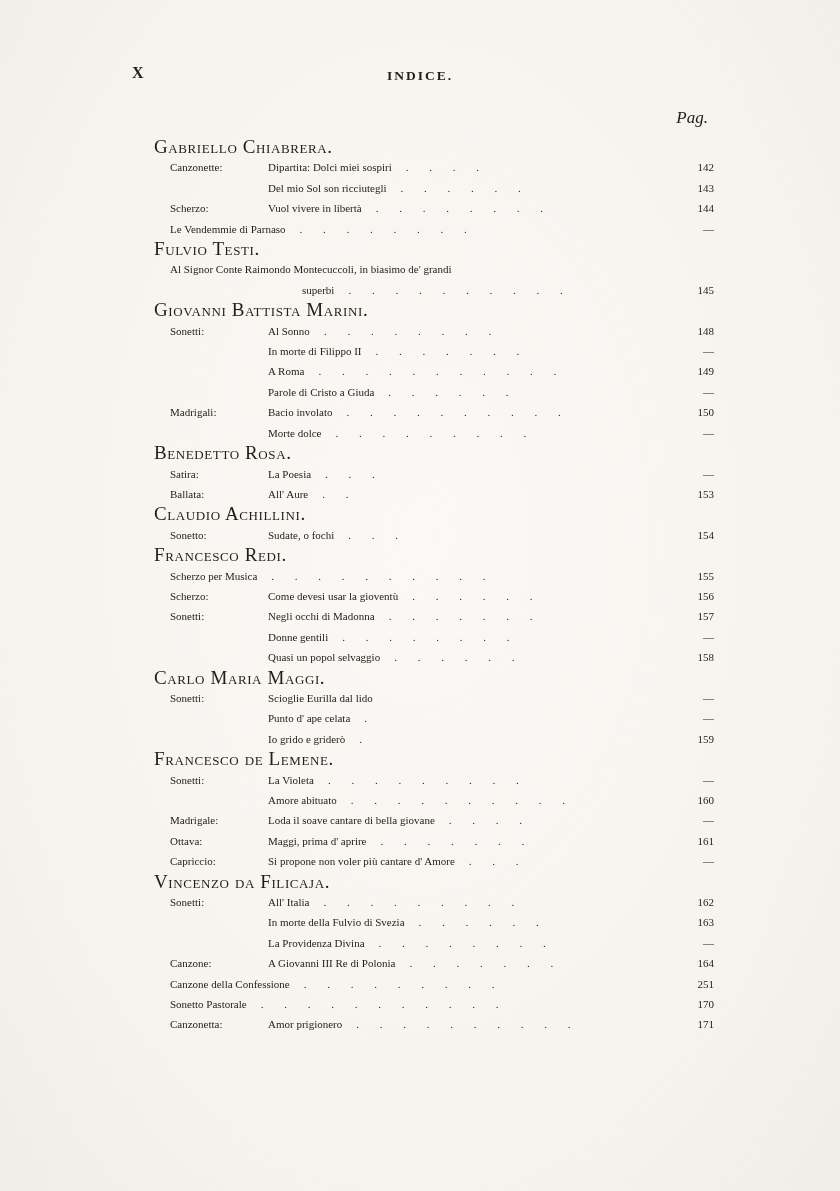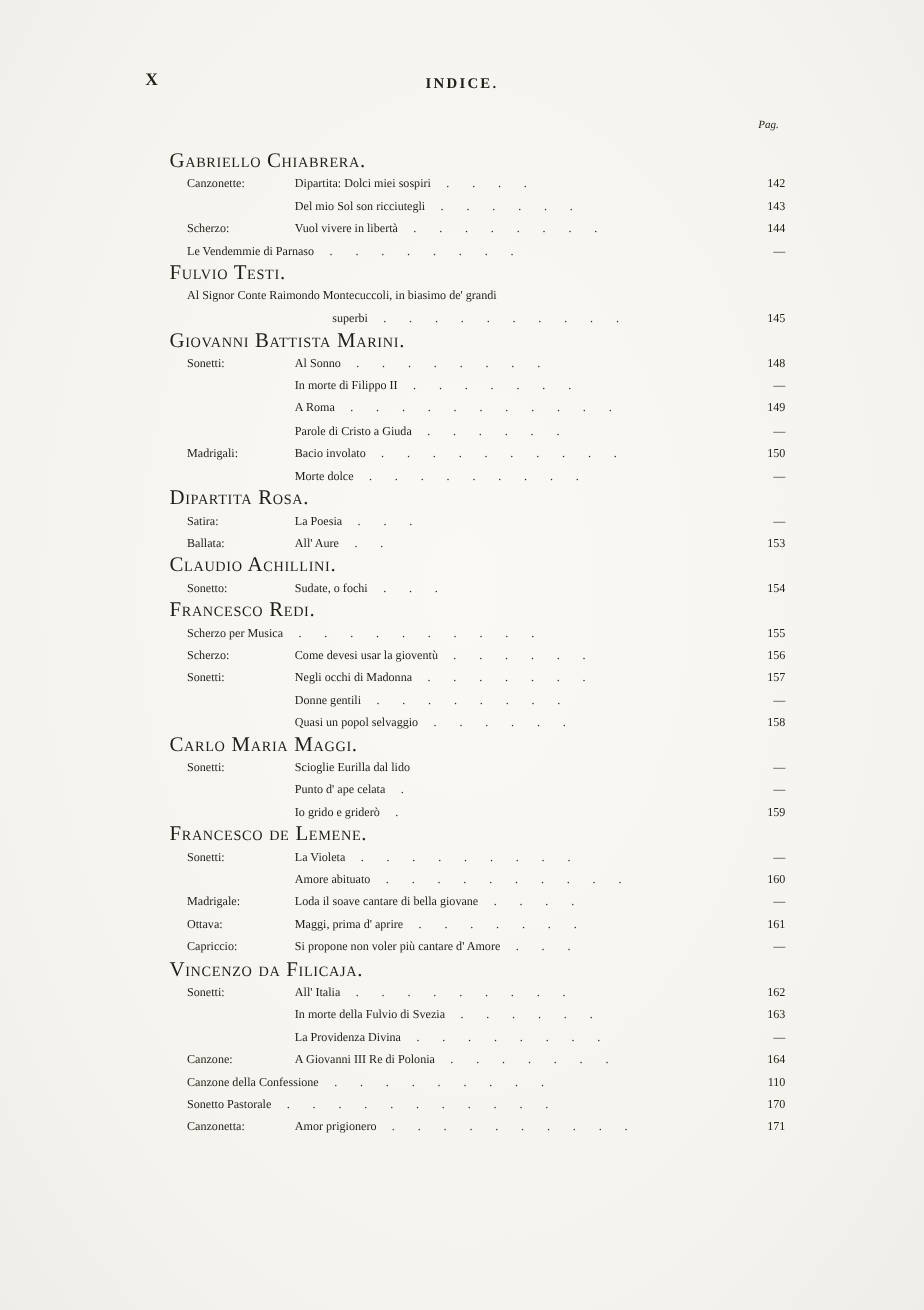--- a/index.html
+++ b/index.html
@@ -16,21 +16,21 @@
     position:absolute; left:132px; top:64px;
     font-size:16px; font-weight:bold; letter-spacing:1px;
   }
   .header-title {
     position:absolute; left:0; right:0; top:68px;
     text-align:center;
     font-size:13.5px; font-weight:bold; letter-spacing:2px;
   }
   .pag-label {
     position:absolute; right:132px; top:108px;
-    font-style:italic; font-size:10px;
+    font-style:italic; font-size:17px;
   }
   .content {
     position:absolute; left:138px; right:126px; top:137px;
   }
   .author {
     font-variant:small-caps;
     font-size:19px;
     line-height:20.4px;
     letter-spacing:0.6px;
     white-space:nowrap;
@@ -139,21 +139,21 @@
           <span class="pg">150</span>
         </div>
         <div class="row">
           <span class="lab"></span>
           <span class="tit">Morte dolce</span>
           <span class="leader">. . . . . . . . .</span>
           <span class="pg">—</span>
         </div>
       </div>
       <div class="section">
-        <div class="author">Dipartita Rosa.</div>
+        <div class="author">Benedetto Rosa.</div>
         <div class="row">
           <span class="lab">Satira:</span>
           <span class="tit">La Poesia</span>
           <span class="leader">. . .</span>
           <span class="pg">—</span>
         </div>
       </div>
       <div class="section">
         <div class="row">
           <span class="lab">Ballata:</span>
@@ -279,21 +279,21 @@
         </div>
         <div class="row">
           <span class="lab">Canzone:</span>
           <span class="tit">A Giovanni III Re di Polonia</span>
           <span class="leader">. . . . . . .</span>
           <span class="pg">164</span>
         </div>
         <div class="row flush">
           <span class="tit">Canzone della Confessione</span>
           <span class="leader">. . . . . . . . .</span>
-          <span class="pg">110</span>
+          <span class="pg">251</span>
         </div>
       </div>
       <div class="section">
         <div class="row flush">
           <span class="tit">Sonetto Pastorale</span>
           <span class="leader">. . . . . . . . . . .</span>
           <span class="pg">170</span>
         </div>
         <div class="row">
           <span class="lab">Canzonetta:</span>

